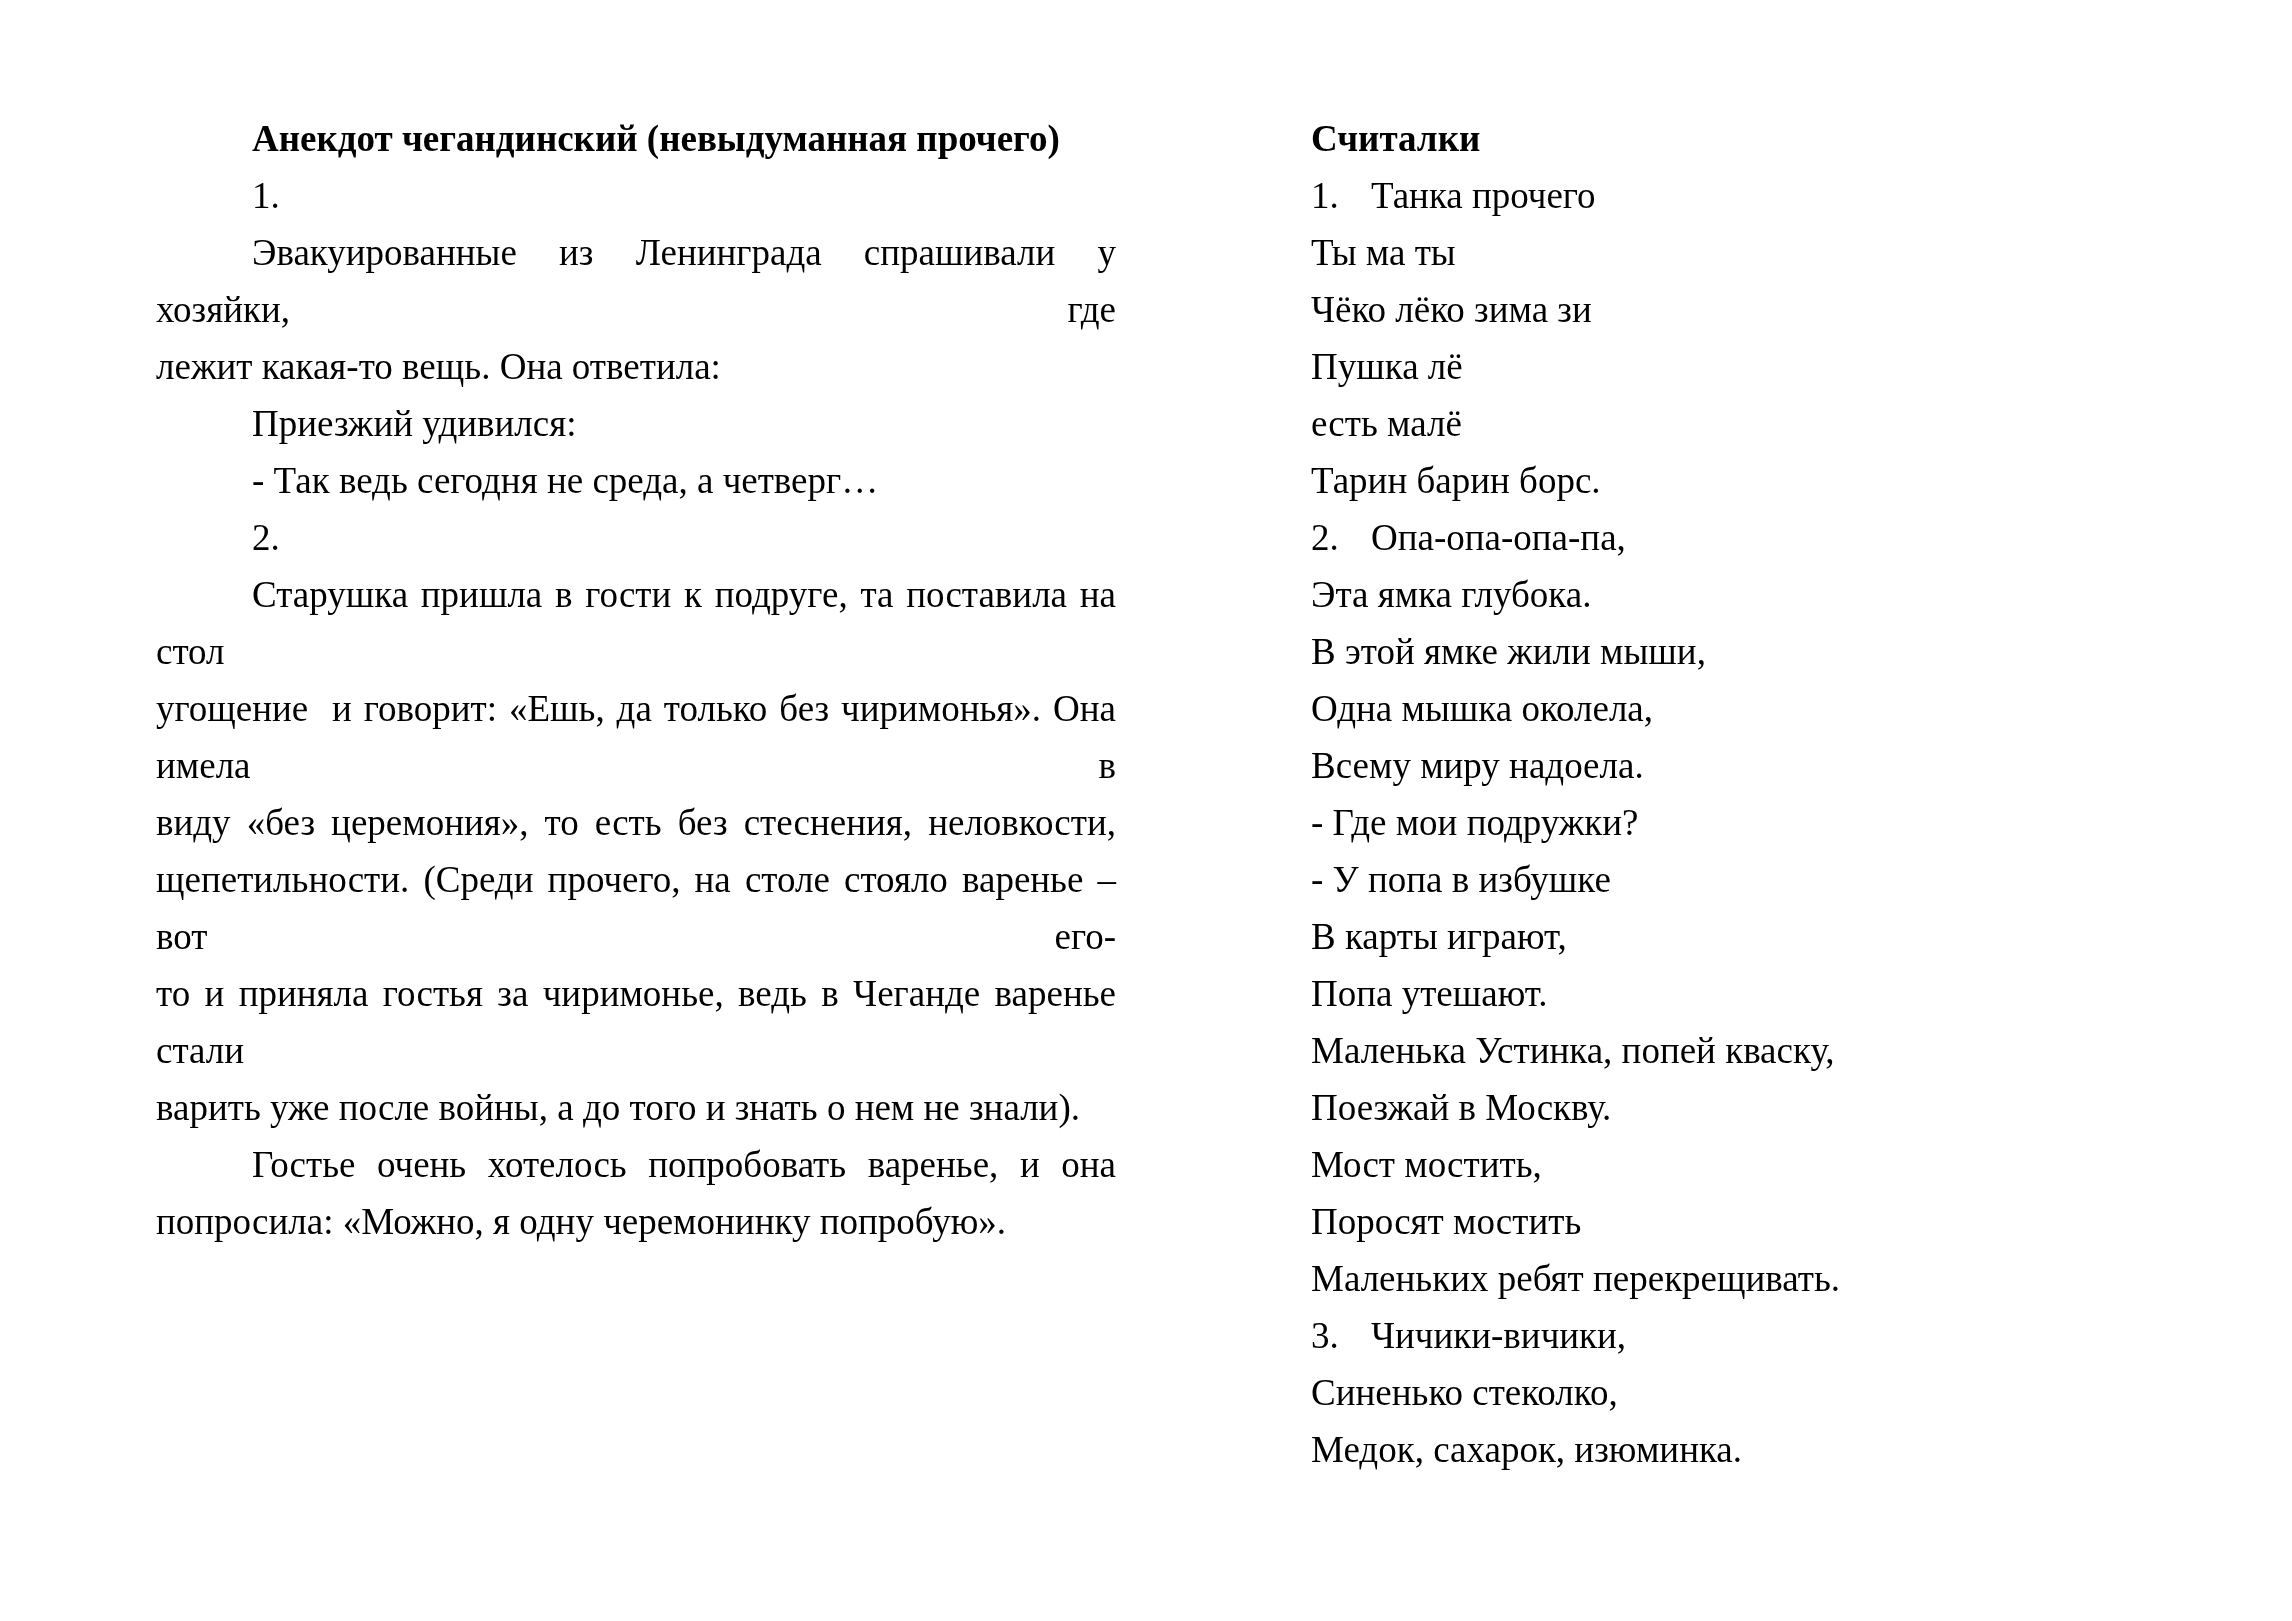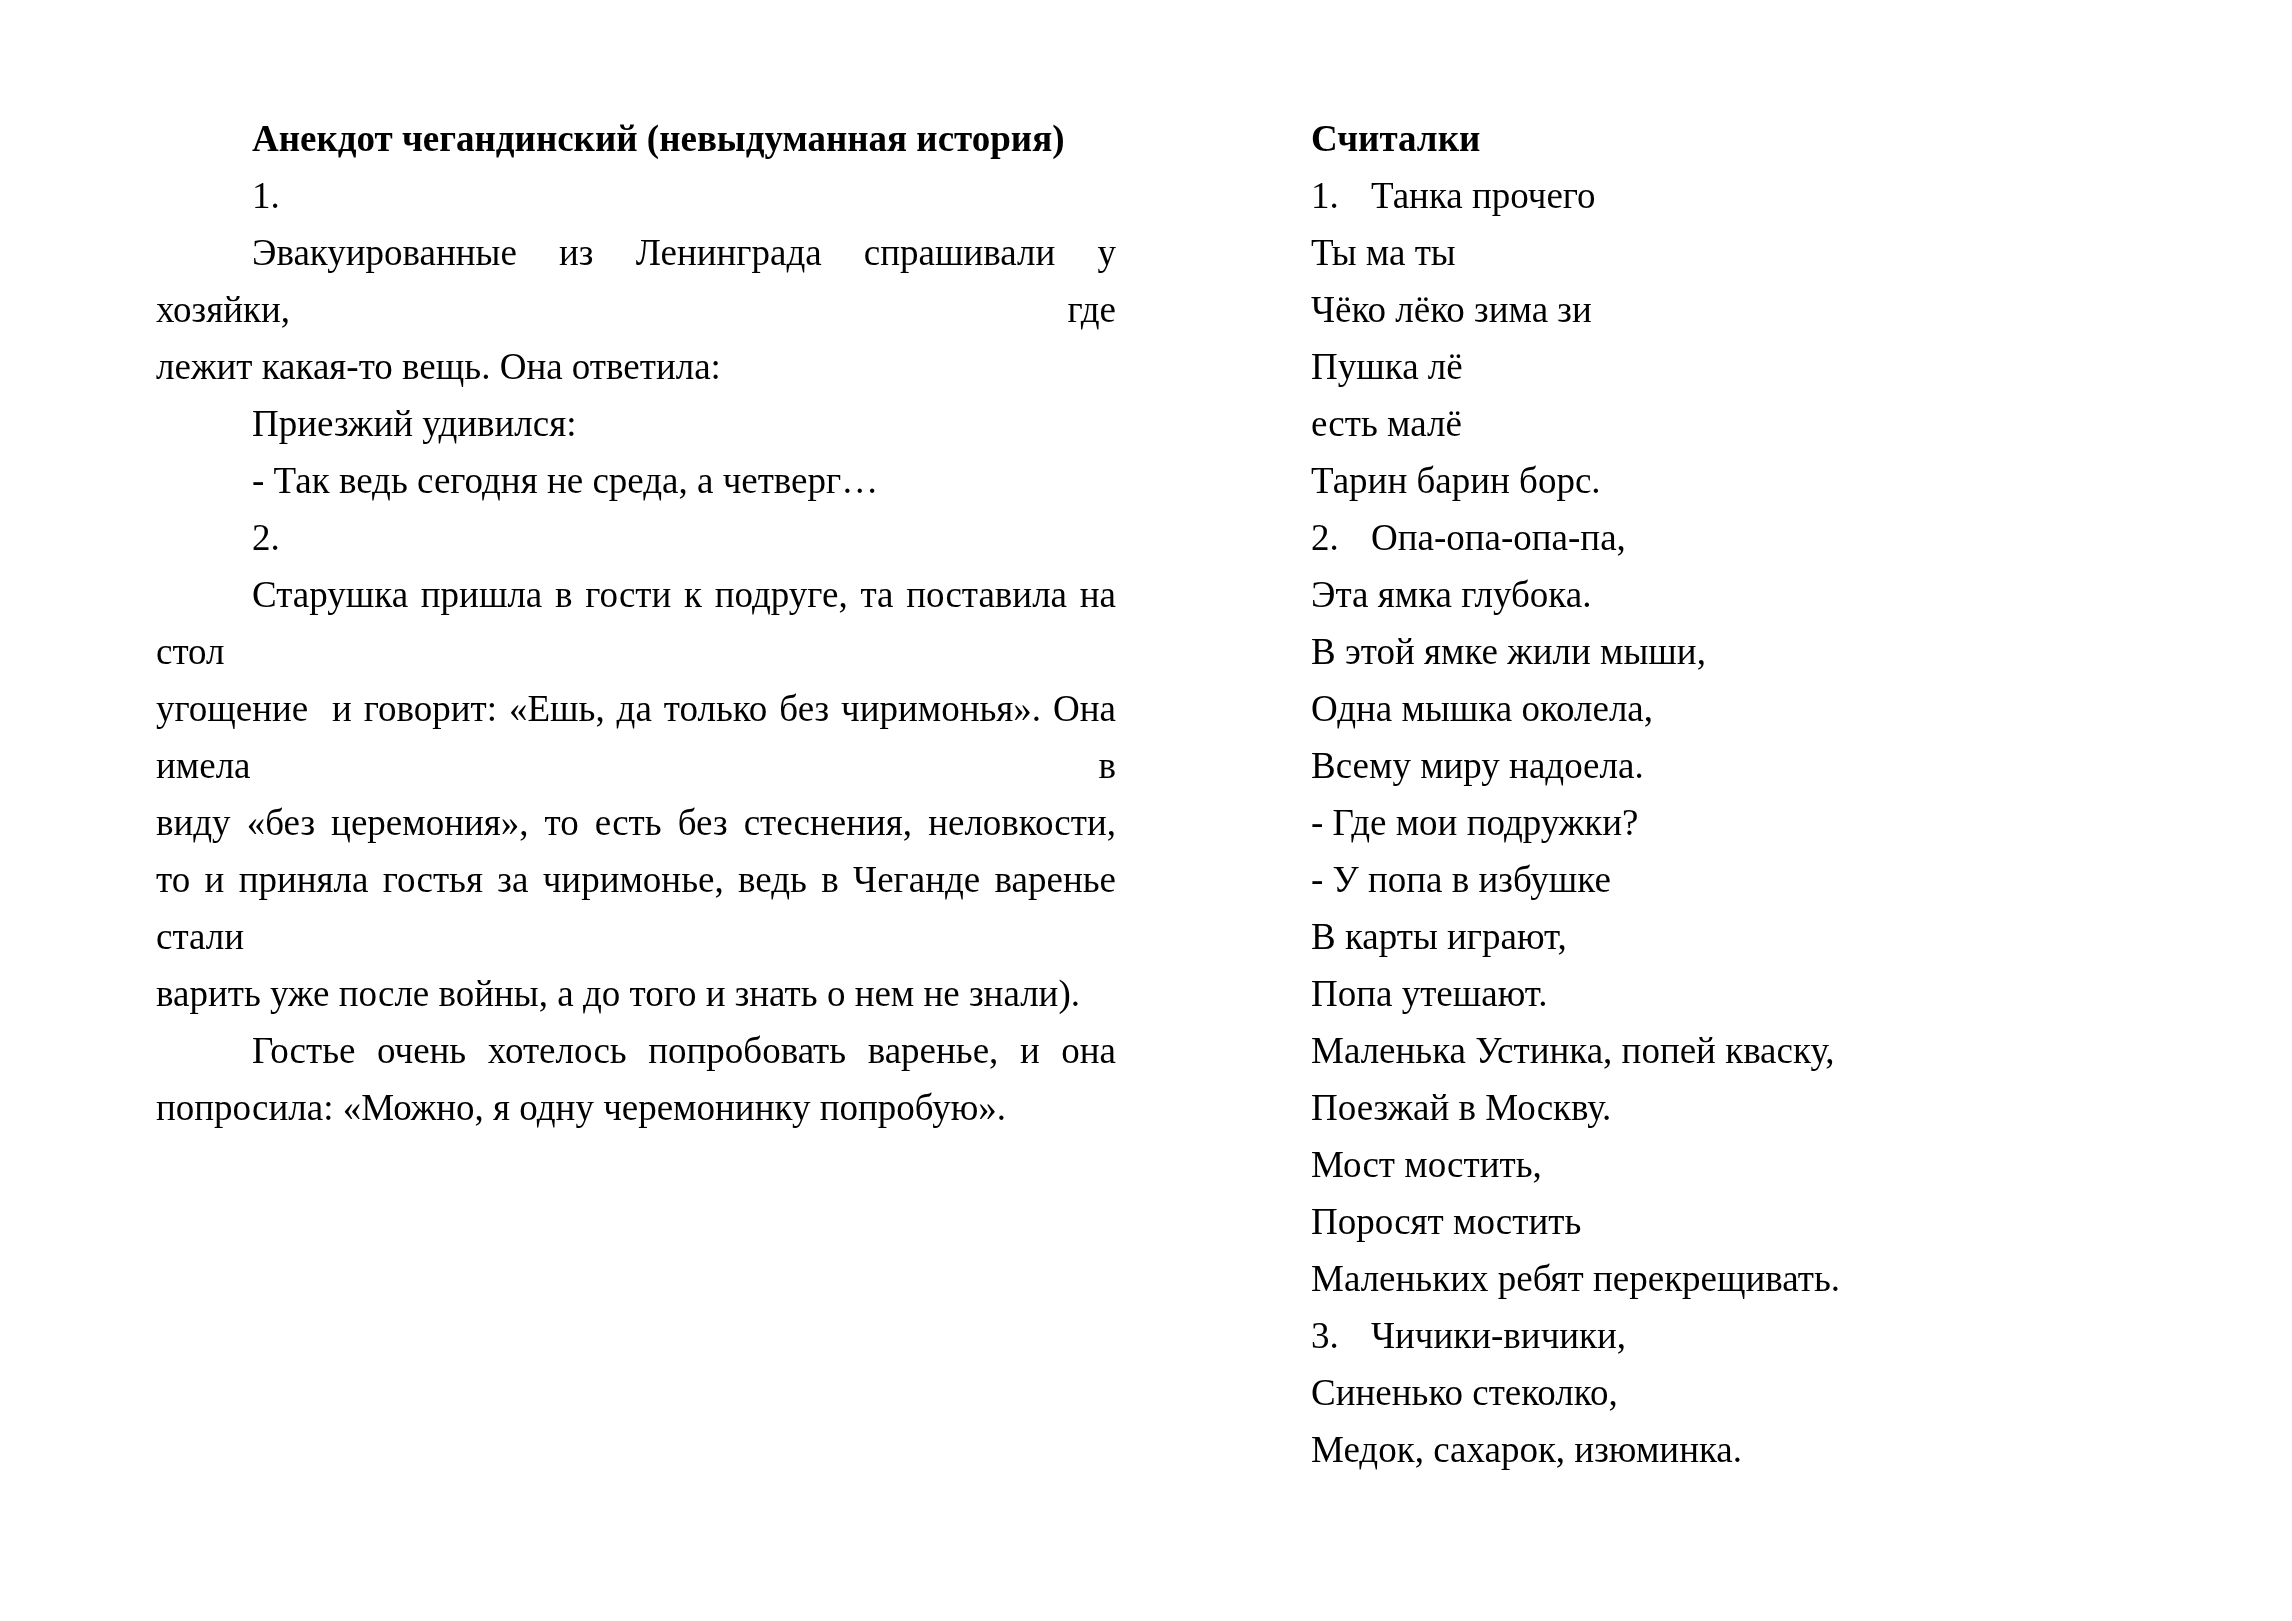--- a/index.html
+++ b/index.html
@@ -28,30 +28,31 @@
   .line.bold { font-weight: bold; }
   .line.indent { text-indent: 96px; }
   .line.justify { text-align: justify; text-align-last: justify; }
   .num { display: inline-block; width: 60px; }
 </style>
 </head>
 <body>
 
 <div class="page">
   <div class="column col-left">
-      <div class="line bold indent">Анекдот чегандинский (невыдуманная история)</div>
+      <div class="line bold indent">Анекдот чегандинский (невыдуманная прочего)</div>
       <div class="line indent">1.</div>
       <div class="line indent justify">Эвакуированные из Ленинграда спрашивали у хозяйки, где</div>
       <div class="line">лежит какая-то вещь. Она ответила:</div>
       <div class="line indent">Приезжий удивился:</div>
       <div class="line indent">- Так ведь сегодня не среда, а четверг…</div>
       <div class="line indent">2.</div>
       <div class="line indent justify">Старушка пришла в гости к подруге, та поставила на стол</div>
       <div class="line justify">угощение  и говорит: «Ешь, да только без чиримонья». Она имела в</div>
       <div class="line justify">виду «без церемония», то есть без стеснения, неловкости,</div>
+      <div class="line justify">щепетильности. (Среди прочего, на столе стояло варенье – вот его-</div>
       <div class="line justify">то и приняла гостья за чиримонье, ведь в Чеганде варенье стали</div>
       <div class="line">варить уже после войны, а до того и знать о нем не знали).</div>
       <div class="line indent justify">Гостье очень хотелось попробовать варенье, и она</div>
       <div class="line">попросила: «Можно, я одну черемонинку попробую».</div>
     </div>
   <div class="column col-right">
       <div class="line bold">Считалки</div>
       <div class="line"><span class="num">1.</span><span>Танка прочего</span></div>
       <div class="line">Ты ма ты</div>
       <div class="line">Чёко лёко зима зи</div>

